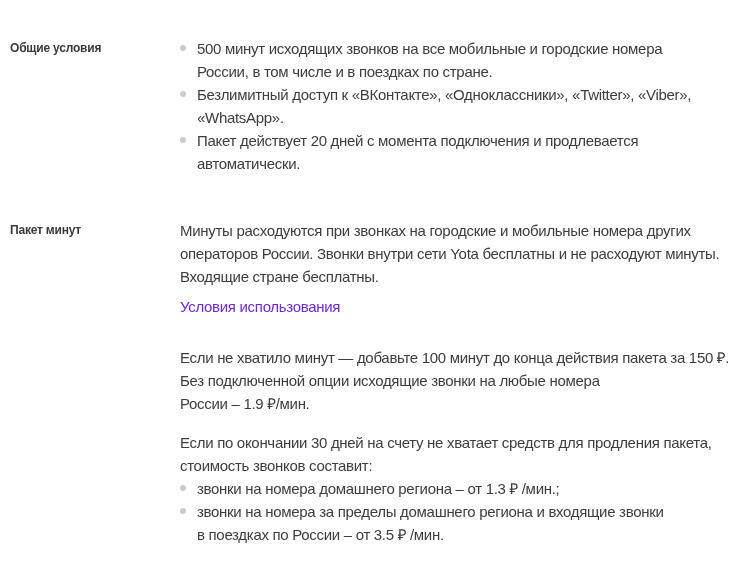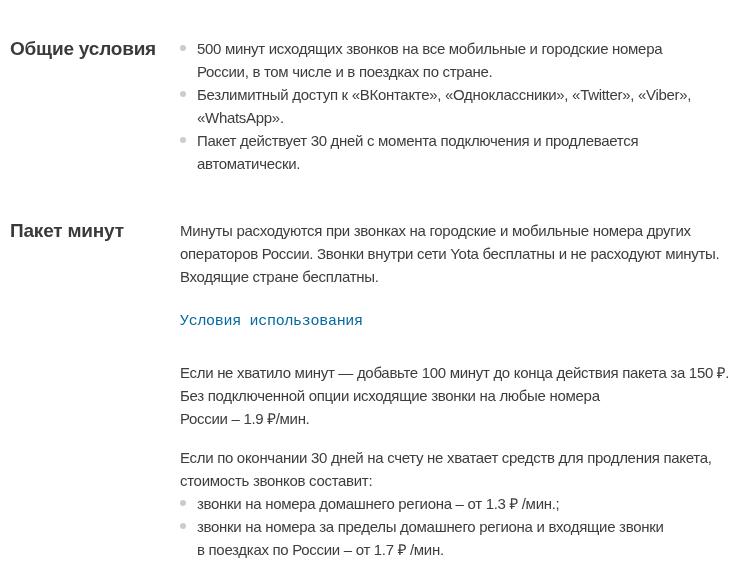--- a/index.html
+++ b/index.html
@@ -26,21 +26,21 @@
     align-items: flex-start;
   }
   .row + .row {
     margin-top: 44px;
   }
   .label-col {
     width: 180px;
     flex: 0 0 180px;
     box-sizing: border-box;
     padding-left: 10px;
-    font-size: 19px;
+    font-size: 12px;
     font-weight: bold;
     letter-spacing: -0.2px;
     color: #3a3a3a;
   }
   .content-col {
     flex: 1 1 auto;
     min-width: 0;
     box-sizing: border-box;
     padding-right: 8px;
   }
@@ -62,23 +62,22 @@
     top: 8px;
     width: 6px;
     height: 6px;
     border-radius: 50%;
     background: #cccccc;
   }
   .para {
     margin: 0;
   }
   .muted-heading {
-    margin: 22px 0 0 0;
-    color: #0369a1;
-    font-family: Liberation Mono, monospace;
+    margin: 7px 0 0 0;
+    color: #6d28d9;
   }
   .para-add-minutes {
     margin-top: 28px;
   }
   .para-renewal {
     margin-top: 16px;
   }
 </style>
 </head>
 <body>
@@ -94,21 +93,21 @@
           <span class="pre">500 минут исходящих звонков на все мобильные и городские номера
 России, в том числе и в поездках по стране.</span>
         </li>
         <li>
           <span class="bullet"></span>
           <span class="pre">Безлимитный доступ к «ВКонтакте», «Одноклассники», «Twitter», «Viber»,
 «WhatsApp».</span>
         </li>
         <li>
           <span class="bullet"></span>
-          <span class="pre">Пакет действует 30 дней с момента подключения и продлевается
+          <span class="pre">Пакет действует 20 дней с момента подключения и продлевается
 автоматически.</span>
         </li>
       </ul>
     </div>
   </section>
 
   <section class="row">
     <div class="label-col">Пакет минут</div>
     <div class="content-col">
 
@@ -126,20 +125,20 @@
 стоимость звонков составит:</p>
 
       <ul class="bullet-list">
         <li>
           <span class="bullet"></span>
           <span class="pre">звонки на номера домашнего региона – от 1.3 ₽ /мин.;</span>
         </li>
         <li>
           <span class="bullet"></span>
           <span class="pre">звонки на номера за пределы домашнего региона и входящие звонки
-в поездках по России – от 1.7 ₽ /мин.</span>
+в поездках по России – от 3.5 ₽ /мин.</span>
         </li>
       </ul>
 
     </div>
   </section>
 
 </div>
 
 </body></html>

